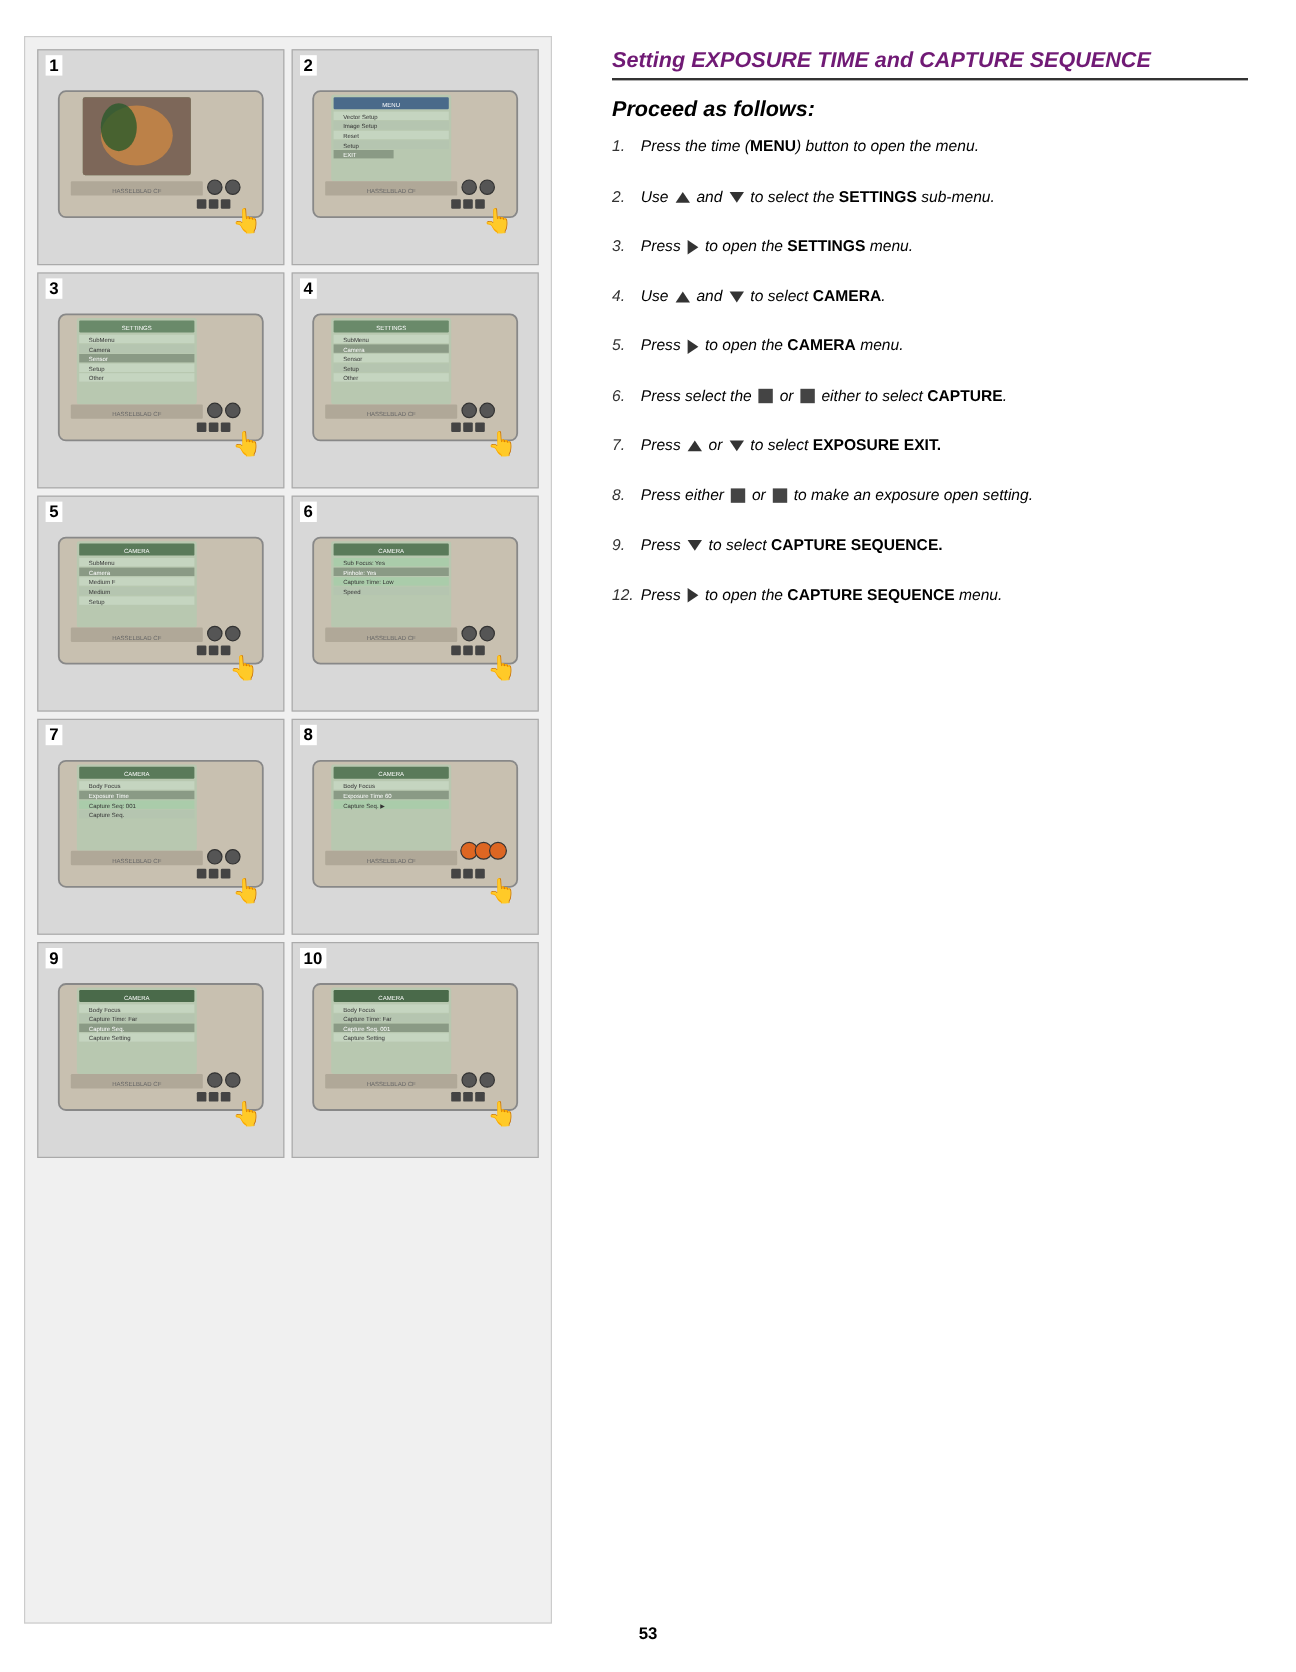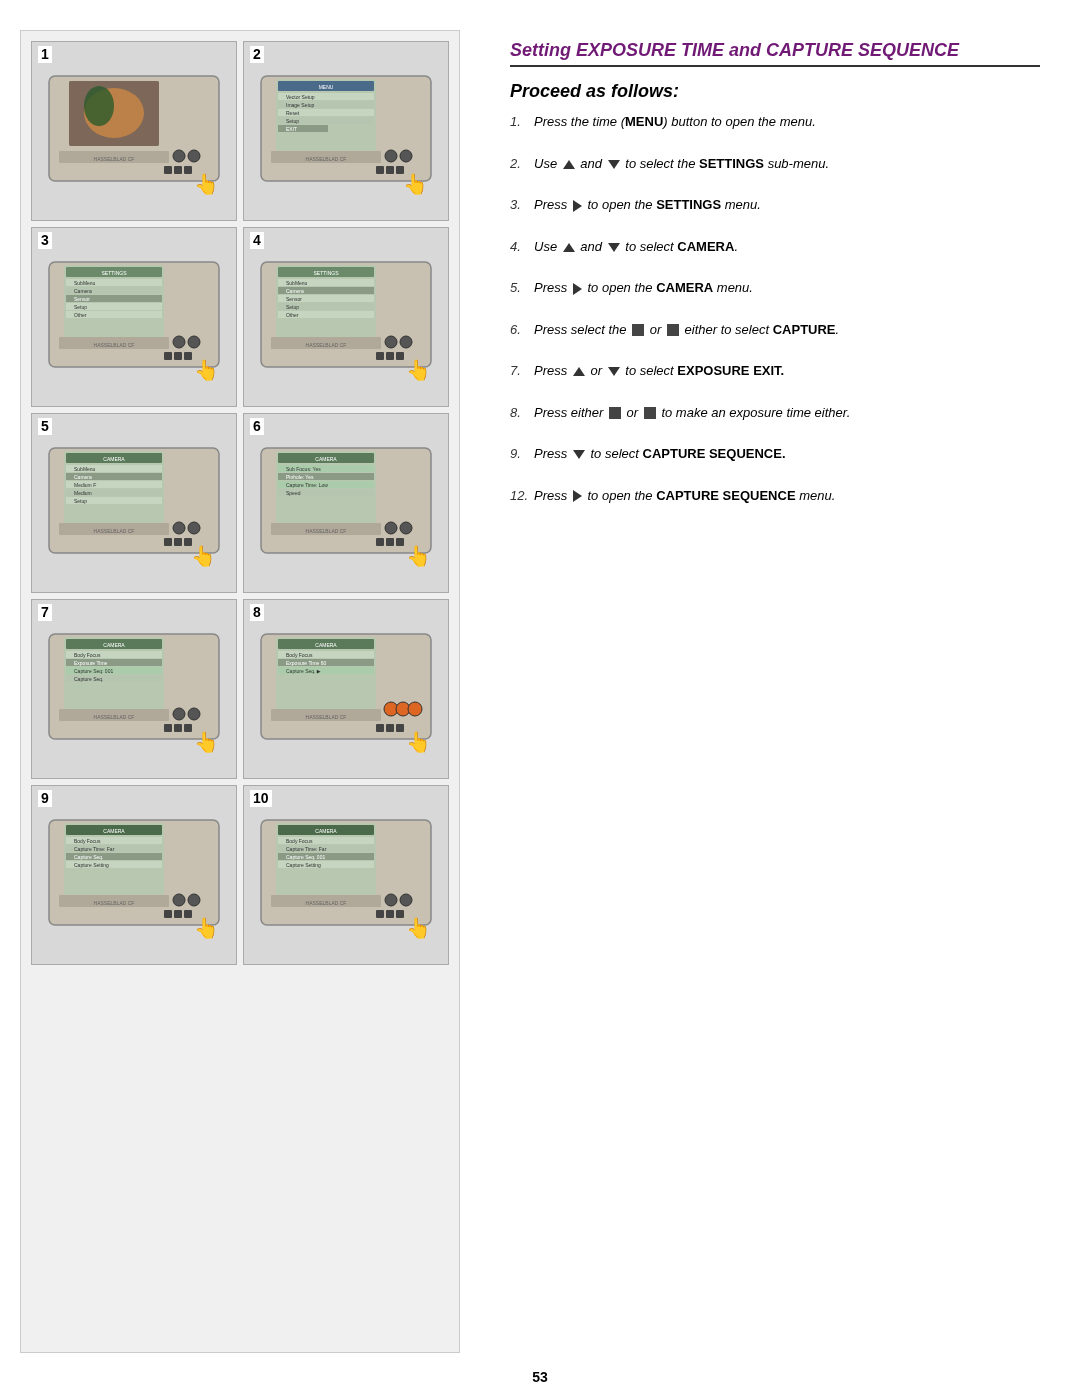--- a/index.html
+++ b/index.html
@@ -157,21 +157,21 @@
       height: 0;
       border-left: 6px solid transparent;
       border-right: 6px solid transparent;
       border-top: 9px solid #333;
       vertical-align: middle;
       margin: 0 2px;
     }
 
     .page-number {
       position: absolute;
-      bottom: 8px;
+      bottom: 24px;
       left: 50%;
       transform: translateX(-50%);
       font-size: 14px;
       font-weight: bold;
     }
 
     
     .cam-svg {
       width: 190px;
       height: 140px;
@@ -553,21 +553,21 @@
         </span>
       </li>
 
       <li class="step-item">
         <span class="step-num">8.</span>
         <span class="step-text">
           <em>Press either </em>
           <span class="inline-icon"></span>
           <em> or </em>
           <span class="inline-icon"></span>
-          <em> to make an exposure time either.</em>
+          <em> to make an exposure open setting.</em>
         </span>
       </li>
 
       <li class="step-item">
         <span class="step-num">9.</span>
         <span class="step-text">
           <em>Press </em>
           <span class="triangle-down"></span>
           <em> to select </em><strong>CAPTURE SEQUENCE.</strong>
         </span>

